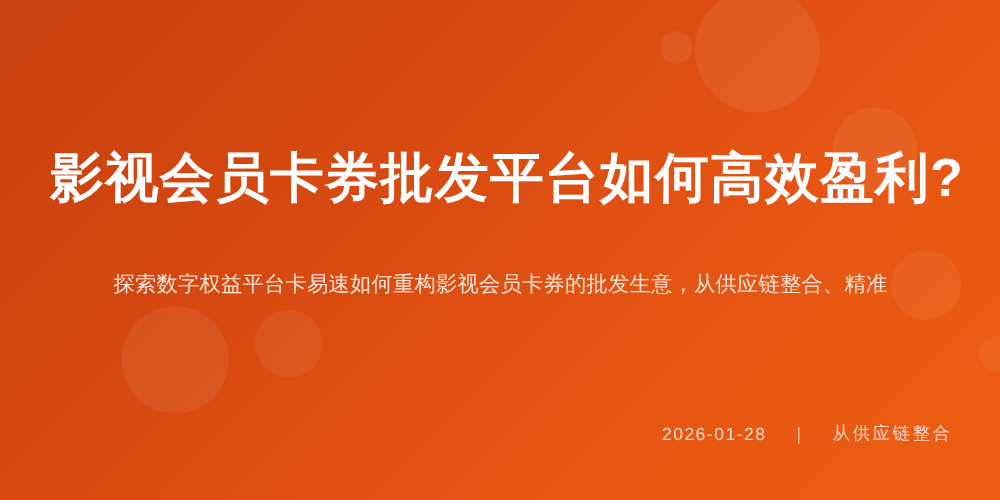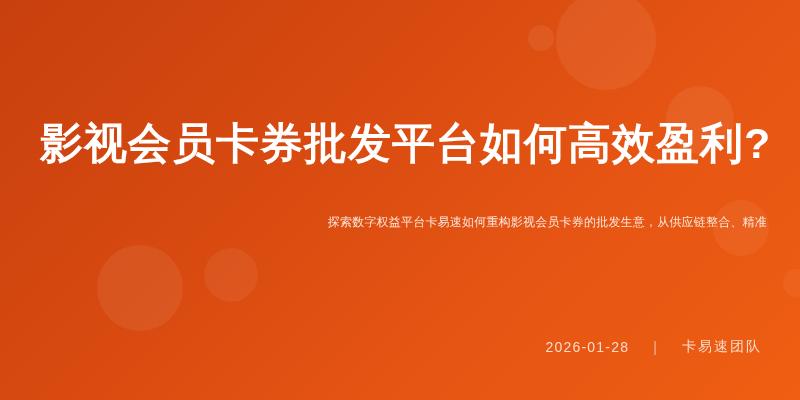--- a/index.html
+++ b/index.html
@@ -48,23 +48,23 @@
     line-height: 52px;
     font-weight: bold;
     letter-spacing: 1px;
     white-space: nowrap;
   }
   .subtitle {
     position: absolute;
     left: 34px;
     right: 33px;
     top: 195px;
-    text-align: right;
+    text-align: center;
     color: #fde6da;
-    font-size: 12px;
+    font-size: 17px;
     line-height: 31px;
     letter-spacing: 0.2px;
   }
   .subtitle span {
     display: block;
   }
   .meta {
     position: absolute;
     right: 38px;
     bottom: 44px;
@@ -102,17 +102,17 @@
 
     <h1 class="title">影视会员卡券批发平台如何高效盈利?</h1>
 
     <p class="subtitle">
       <span>探索数字权益平台卡易速如何重构影视会员卡券的批发生意，从供应链整合、精准</span>
     </p>
 
     <div class="meta">
       <span class="date">2026-01-28</span>
       <span class="sep">|</span>
-      <span class="team">卡易速团队</span>
+      <span class="team">从供应链整合</span>
     </div>
 
   </div>
 </div>
 
 </body></html>

